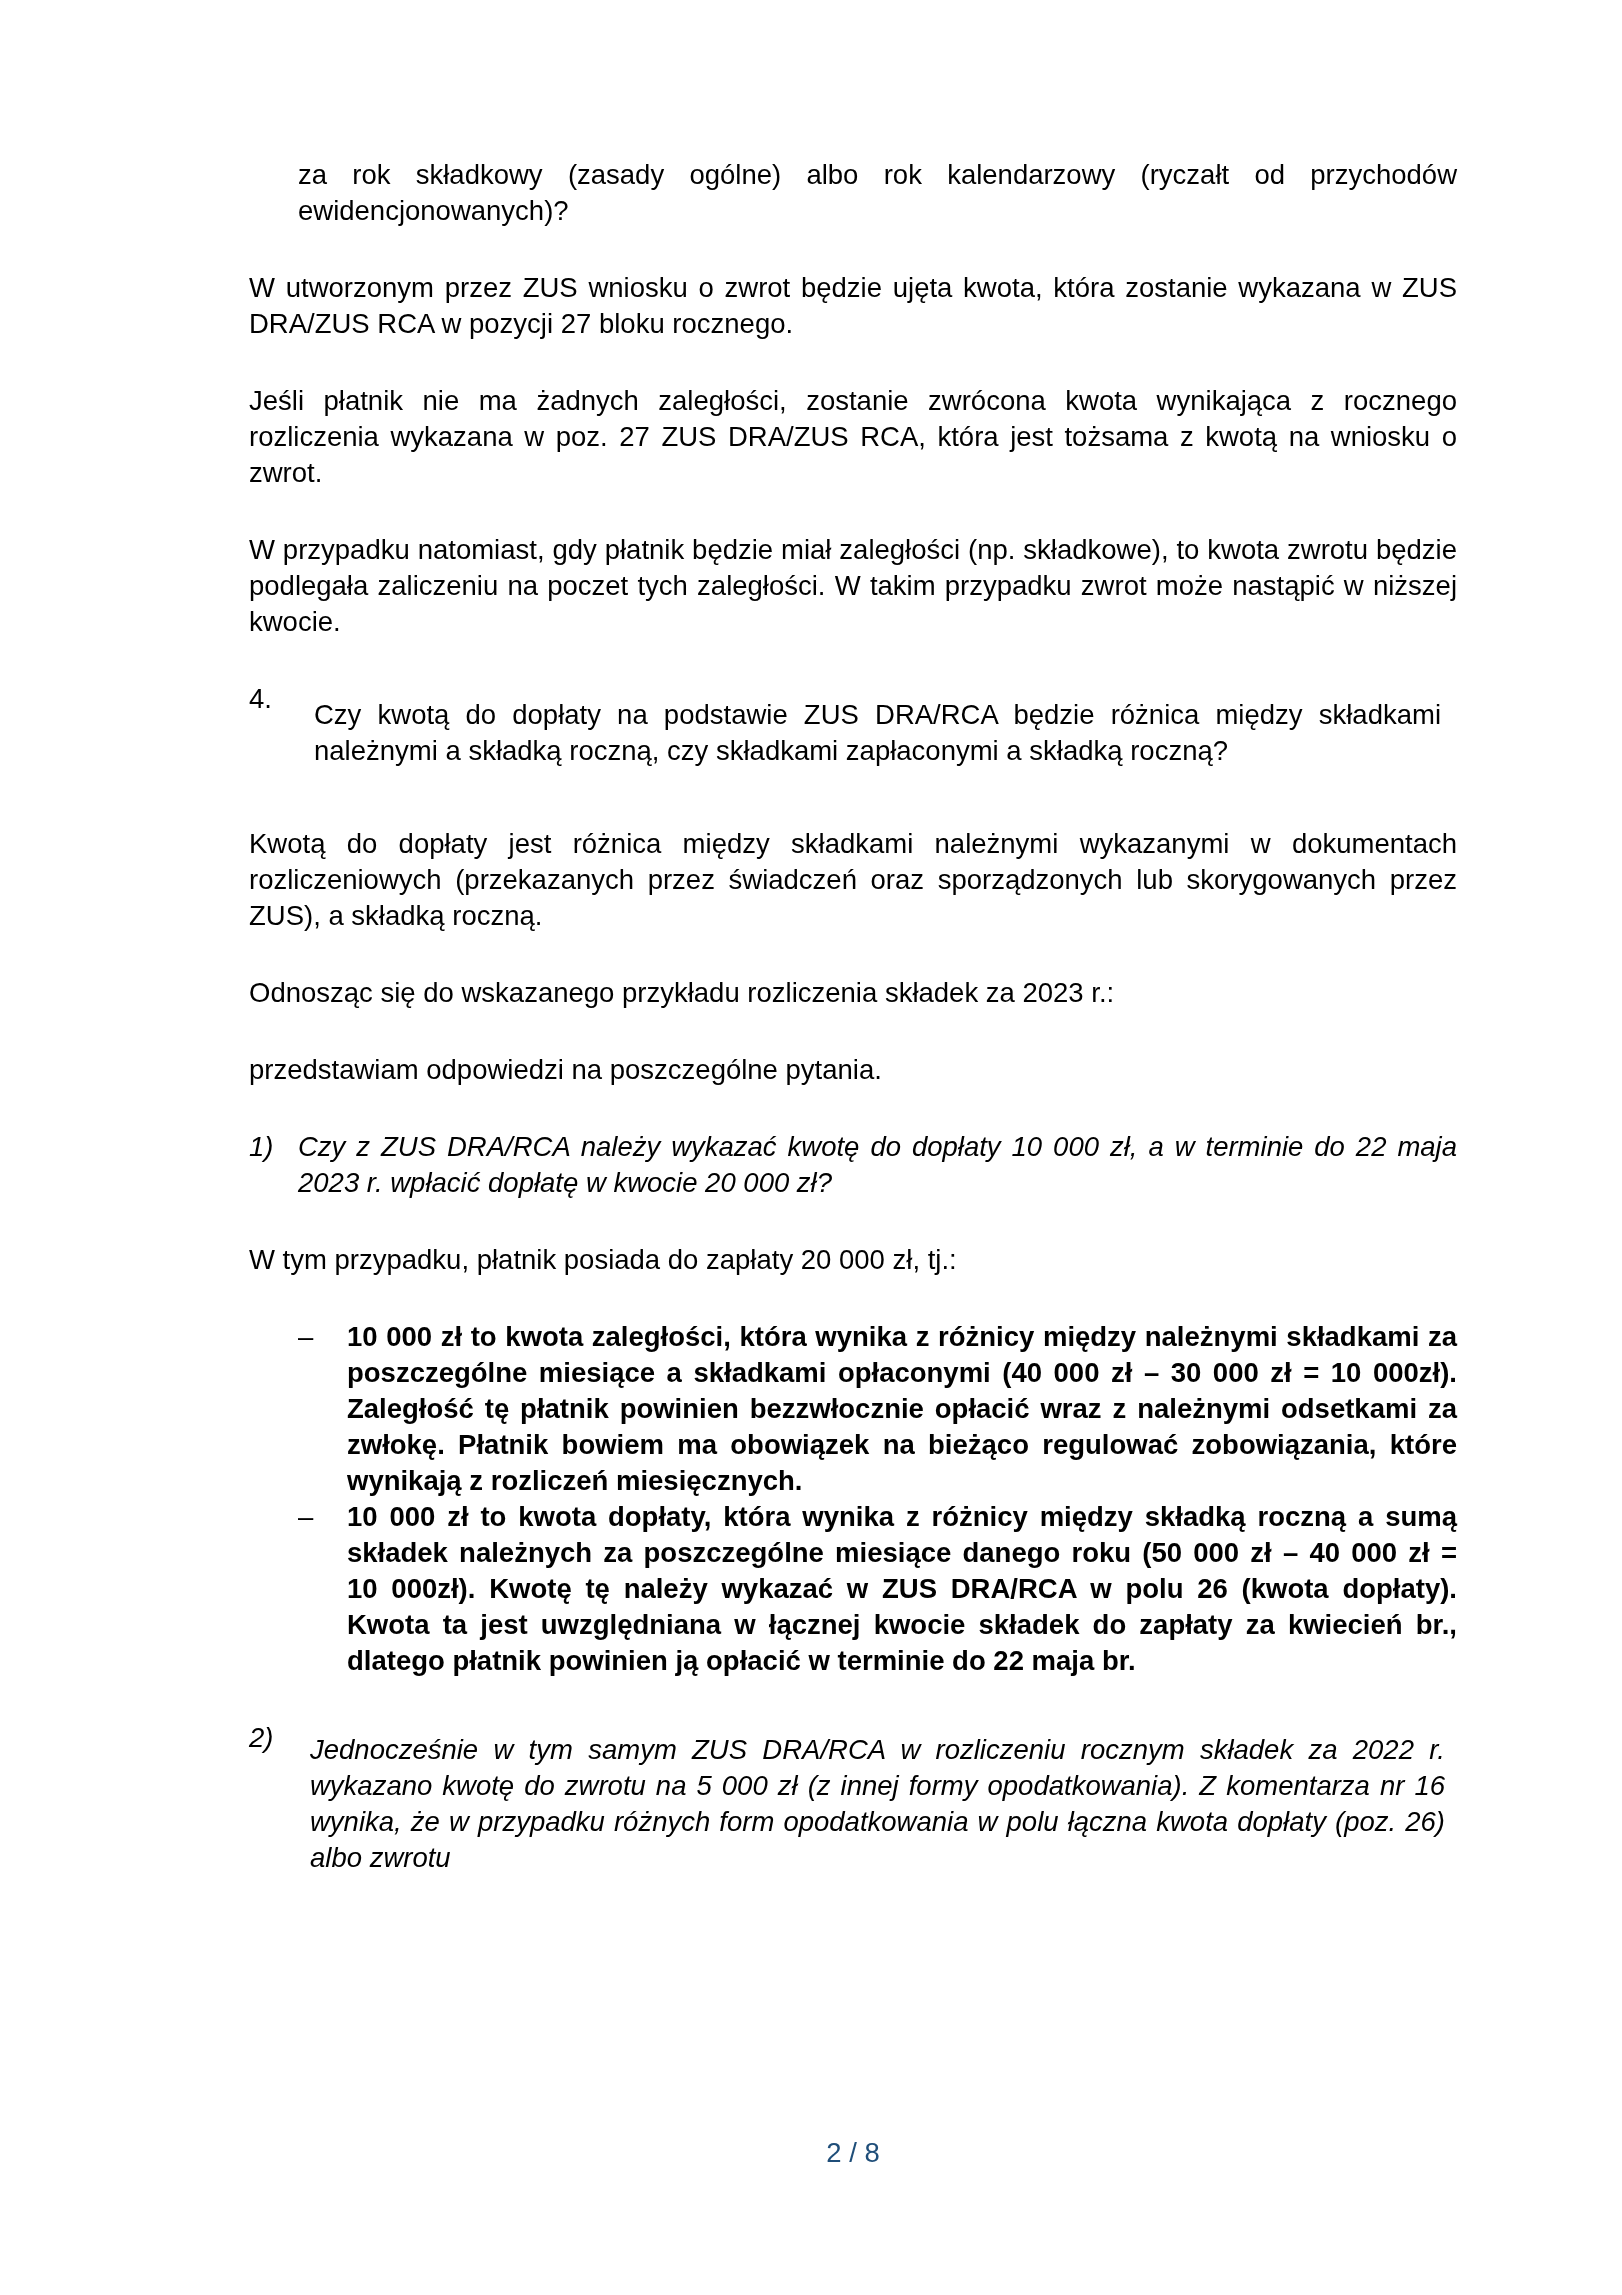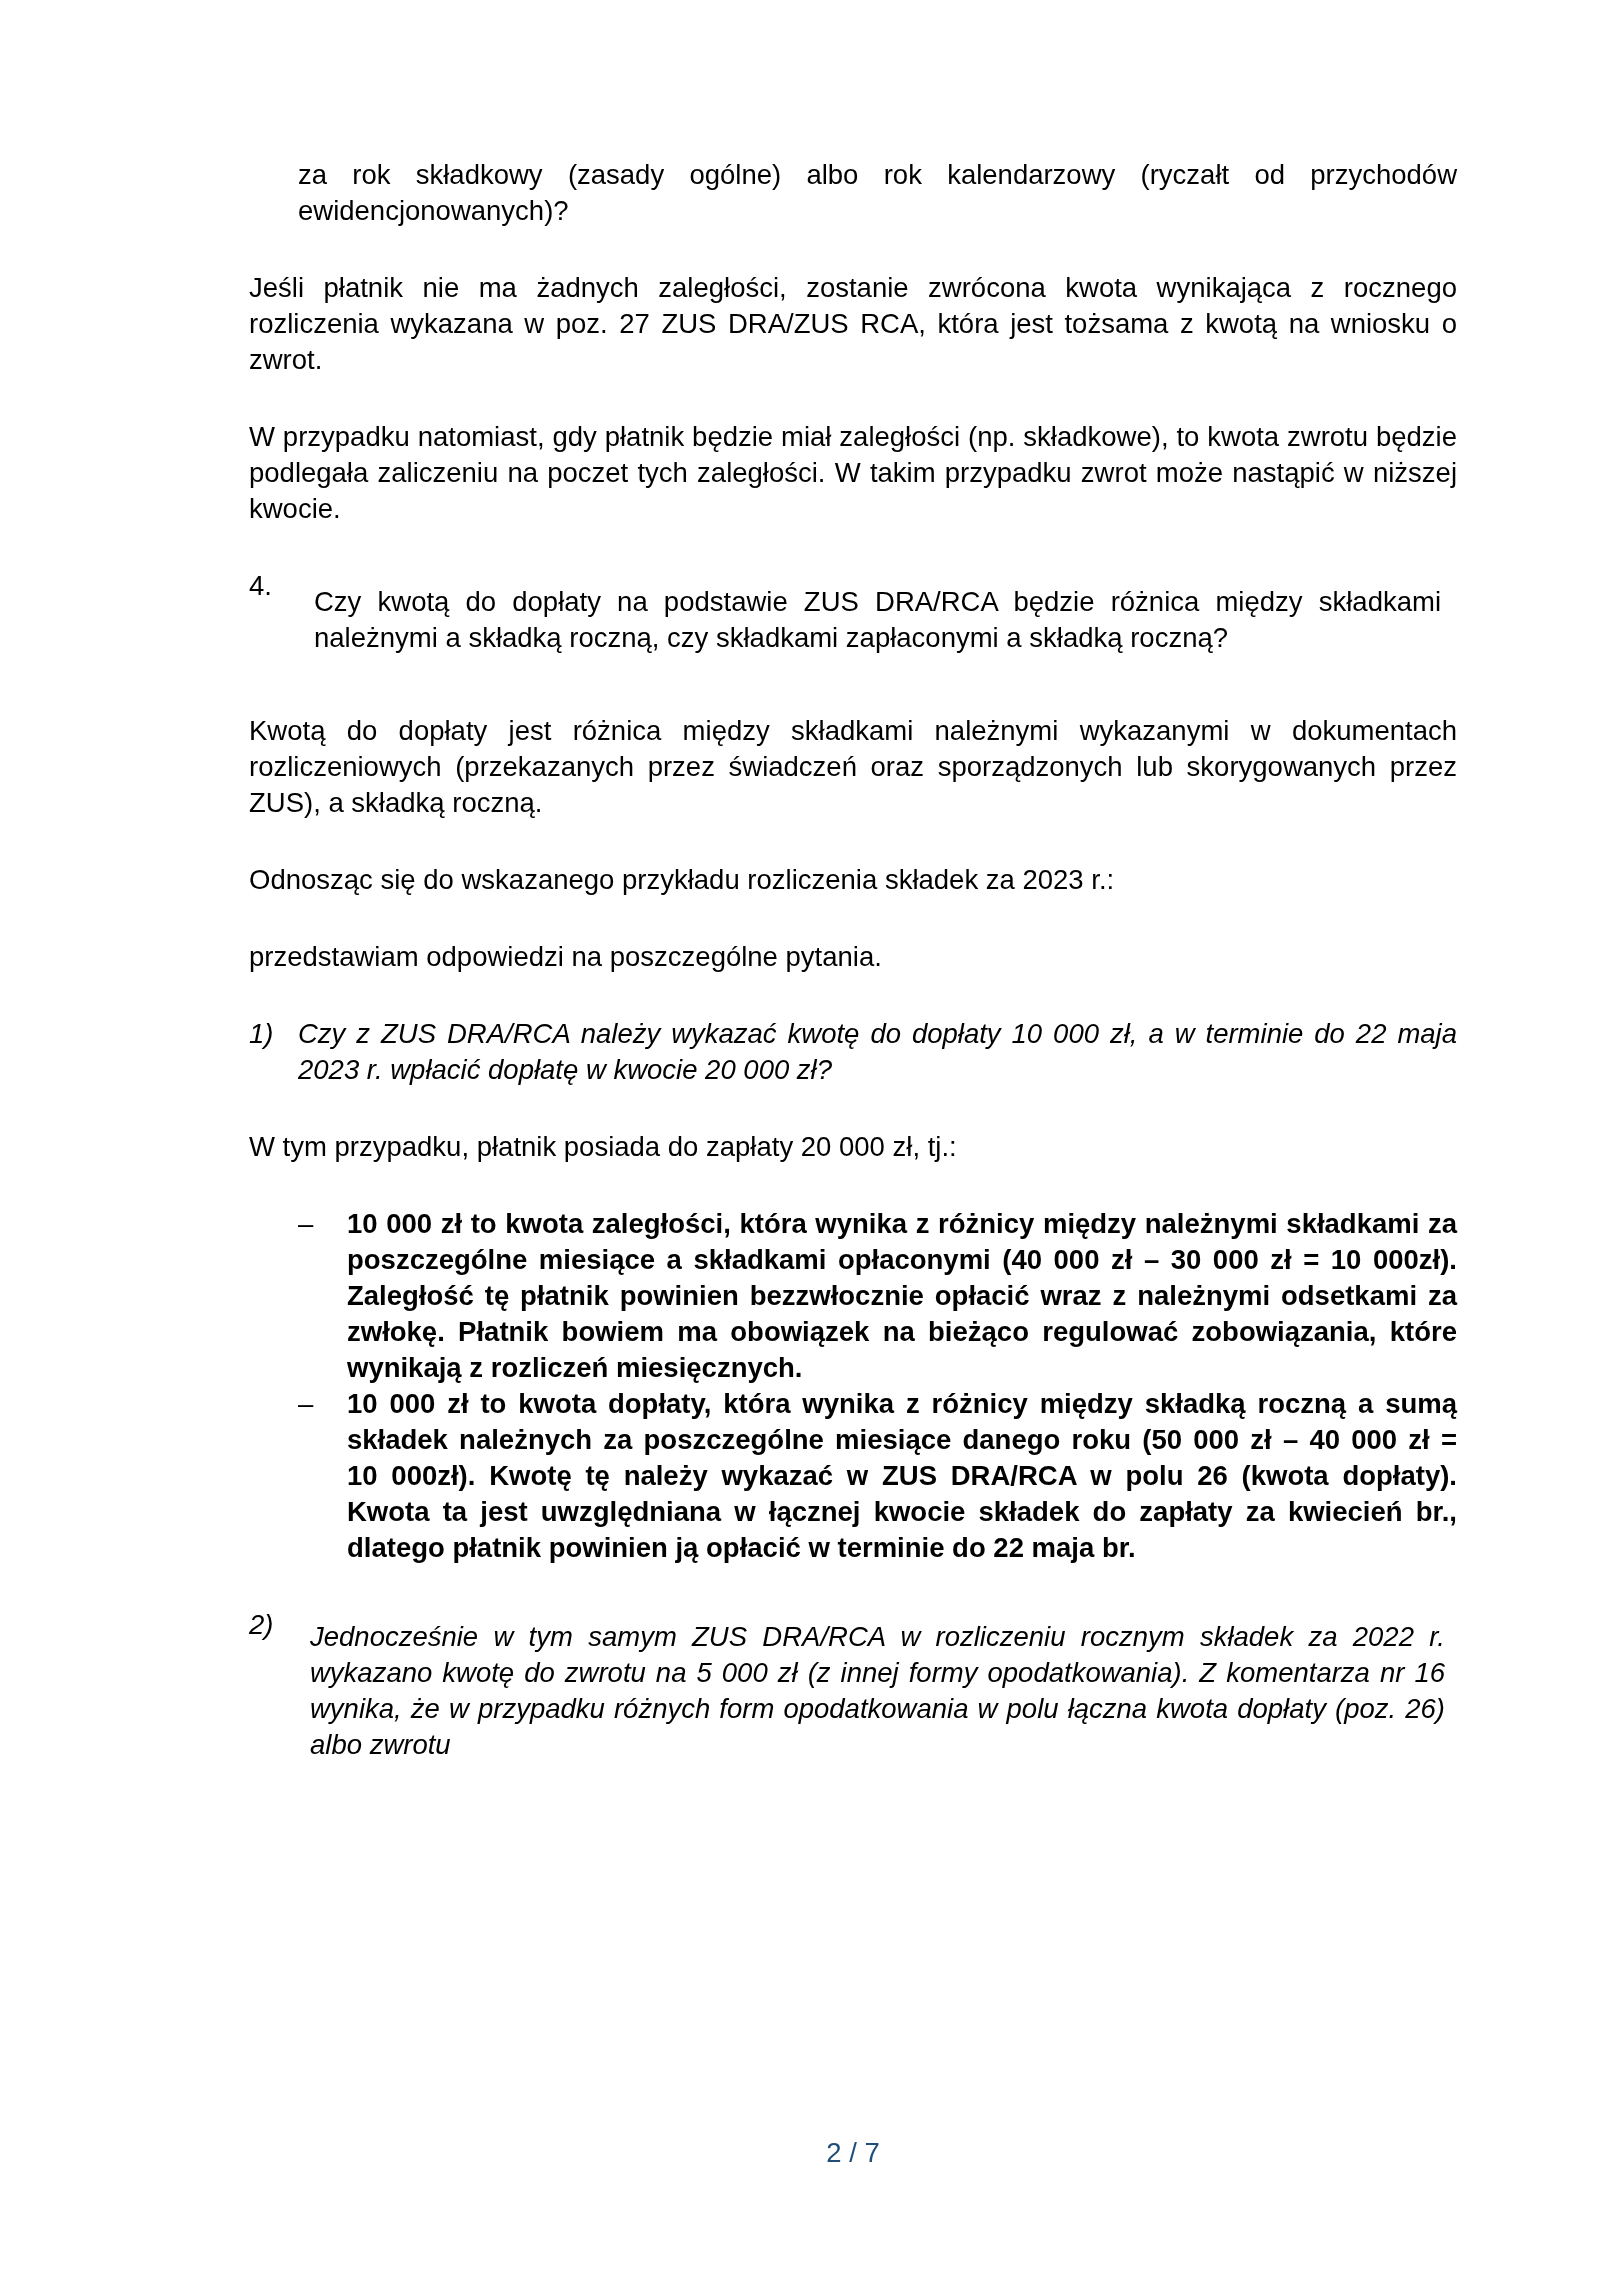--- a/index.html
+++ b/index.html
@@ -73,20 +73,21 @@
   }
 </style>
 </head>
 <body>
 
 <div class="page">
   <div class="content">
 
     <p class="para indent-1">za rok składkowy (zasady ogólne) albo rok kalendarzowy (ryczałt od przychodów ewidencjonowanych)?</p>
 
+    <p class="para">W utworzonym przez ZUS wniosku o zwrot będzie ujęta kwota, która zostanie wykazana w ZUS DRA/ZUS RCA w pozycji 27 bloku rocznego.</p>
 
 
     <p class="para">Jeśli płatnik nie ma żadnych zaległości, zostanie zwrócona kwota wynikająca z rocznego rozliczenia wykazana w poz. 27 ZUS DRA/ZUS RCA, która jest tożsama z kwotą na wniosku o zwrot.</p>
 
     <p class="para">W przypadku natomiast, gdy płatnik będzie miał zaległości (np. składkowe), to kwota zwrotu będzie podlegała zaliczeniu na poczet tych zaległości. W takim przypadku zwrot może nastąpić w niższej kwocie.</p>
 
     <div class="num-item">
       <span class="marker">4.</span>
       <p class="item-body" style="margin:16px">Czy kwotą do dopłaty na podstawie ZUS DRA/RCA będzie różnica między składkami należnymi a składką roczną, czy składkami zapłaconymi a składką roczną?</p>
     </div>
@@ -116,15 +117,15 @@
       </div>
     </div>
 
     <div class="num-item italic">
       <span class="marker">2)</span>
       <p class="item-body" style="margin:12px">Jednocześnie w tym samym ZUS DRA/RCA w rozliczeniu rocznym składek za 2022 r. wykazano kwotę do zwrotu na 5&nbsp;000 zł (z innej formy opodatkowania). Z komentarza nr 16 wynika, że w przypadku różnych form opodatkowania w polu łączna kwota dopłaty (poz. 26) albo zwrotu</p>
     </div>
 
   </div>
 
-  <div class="footer">2 / 7</div>
+  <div class="footer">2 / 8</div>
 </div>
 
 
 </body></html>

